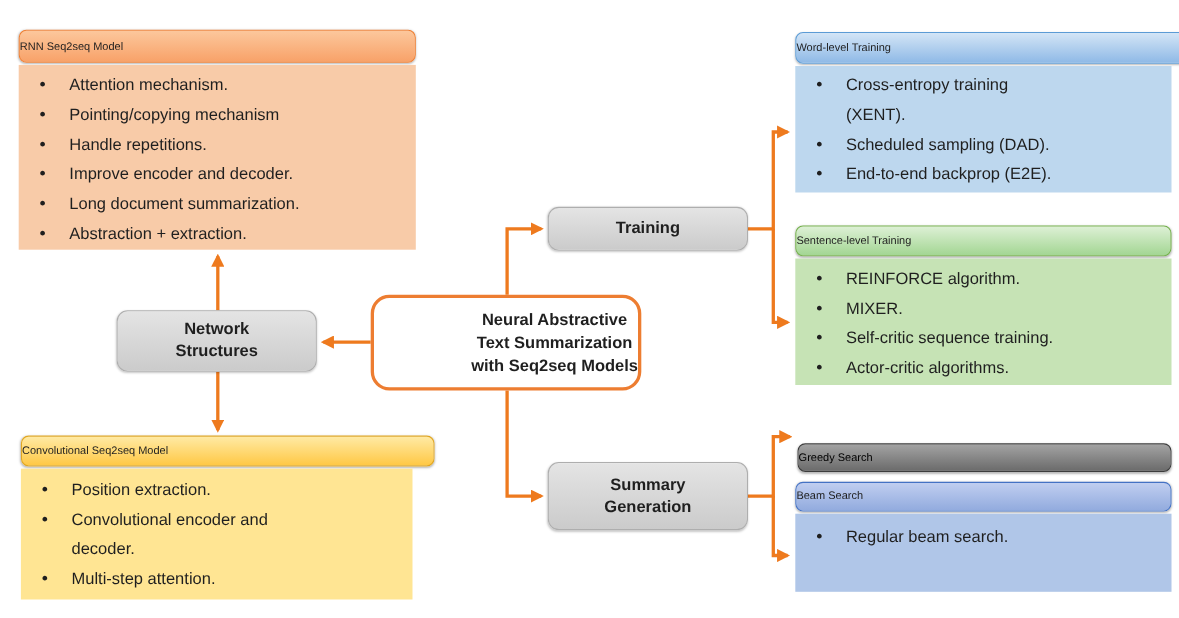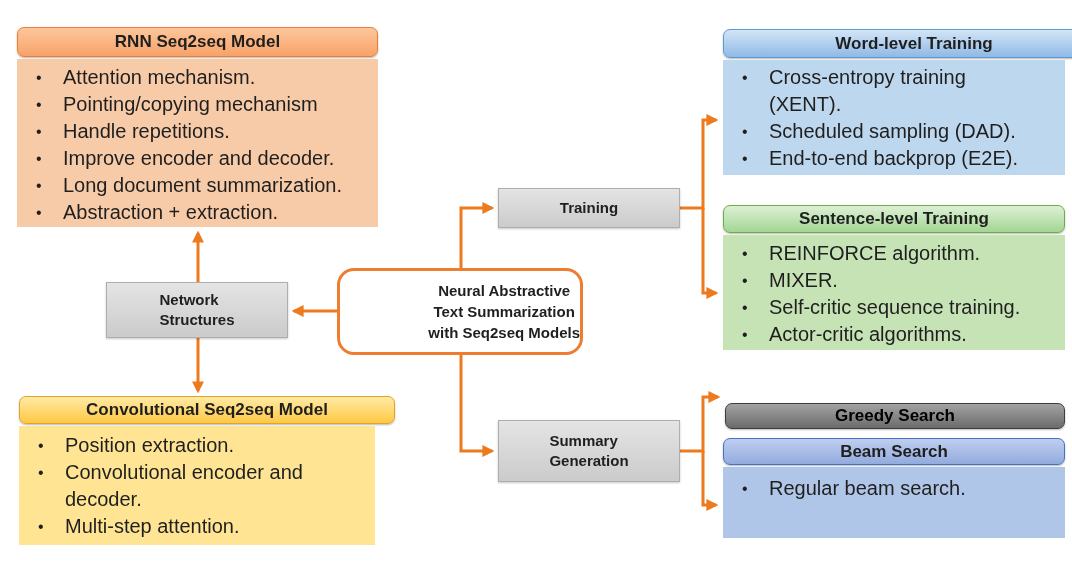--- a/index.html
+++ b/index.html
@@ -5,54 +5,54 @@
   html,body{margin:0;padding:0;background:#ffffff;}
   .canvas{
     position:relative;width:1072px;height:562px;overflow:hidden;
     font-family:"Liberation Sans", sans-serif;color:#1f1f1f;background:#ffffff;
   }
   .abs{position:absolute;box-sizing:border-box;}
   svg.connectors{position:absolute;left:0;top:0;width:1072px;height:562px;pointer-events:none;}
 
   
   .hdr{
-    display:flex;align-items:center;justify-content:center;
-    font-weight:bold;font-size:17px;border-radius:7px;
+    display:flex;align-items:center;justify-content:flex-start;
+    font-weight:normal;font-size:10px;border-radius:7px;
     box-shadow:0 1px 2px rgba(0,0,0,.28);
   }
   .hdr-orange{background:linear-gradient(#fcc79c,#f8a269);border:1px solid #ed7d31;}
   .hdr-yellow{background:linear-gradient(#ffeaa4,#ffc845);border:1px solid #e0a622;}
   .hdr-blue{background:linear-gradient(#d3e5f6,#8fb9e6);border:1px solid #5b9bd5;}
   .hdr-green{background:linear-gradient(#ddf0d5,#a3d693);border:1px solid #70ad47;}
   .hdr-darkgray{background:linear-gradient(#a3a3a3,#6b6b6b);border:1px solid #3c3c3c;color:#000;margin-top:16px;}
   .hdr-bluepurple{background:linear-gradient(#c0cef0,#92abde);border:1px solid #4472c4;}
 
   
-  .body-panel{font-size:20px;}
+  .body-panel{font-size:15px;}
   .body-orange{background:#f8cba8;}
   .body-yellow{background:#ffe593;}
   .body-blue{background:#bdd7ee;}
   .body-green{background:#c6e3b5;}
   .body-bluepurple{background:#b0c6e8;}
   .body-panel ul{list-style:none;margin:0;padding:0;}
   .body-panel li{
     position:relative;padding-left:46px;line-height:27px;
     white-space:pre-line;
   }
   .body-panel li::before{
     content:"\2022";position:absolute;left:19px;top:0;
     font-size:16px;line-height:27px;
   }
 
   
   .pill{
-    display:flex;align-items:center;justify-content:center;
+    display:flex;align-items:center;justify-content:center;text-align:center;
     font-weight:bold;font-size:15px;line-height:20px;white-space:pre-line;
     background:linear-gradient(#e4e4e4,#cbcbcb);border:1px solid #aeaeae;
-    border-radius:0;box-shadow:0 1px 2px rgba(0,0,0,.22);
+    border-radius:10px;box-shadow:0 1px 2px rgba(0,0,0,.22);
   }
 
   
   .center-box{
     display:flex;align-items:center;justify-content:flex-end;text-align:center;
     background:#ffffff;border:3px solid #ed7d31;border-radius:17px;
     font-weight:bold;font-size:15px;line-height:21px;white-space:pre-line;
   }
 </style>
 </head>

